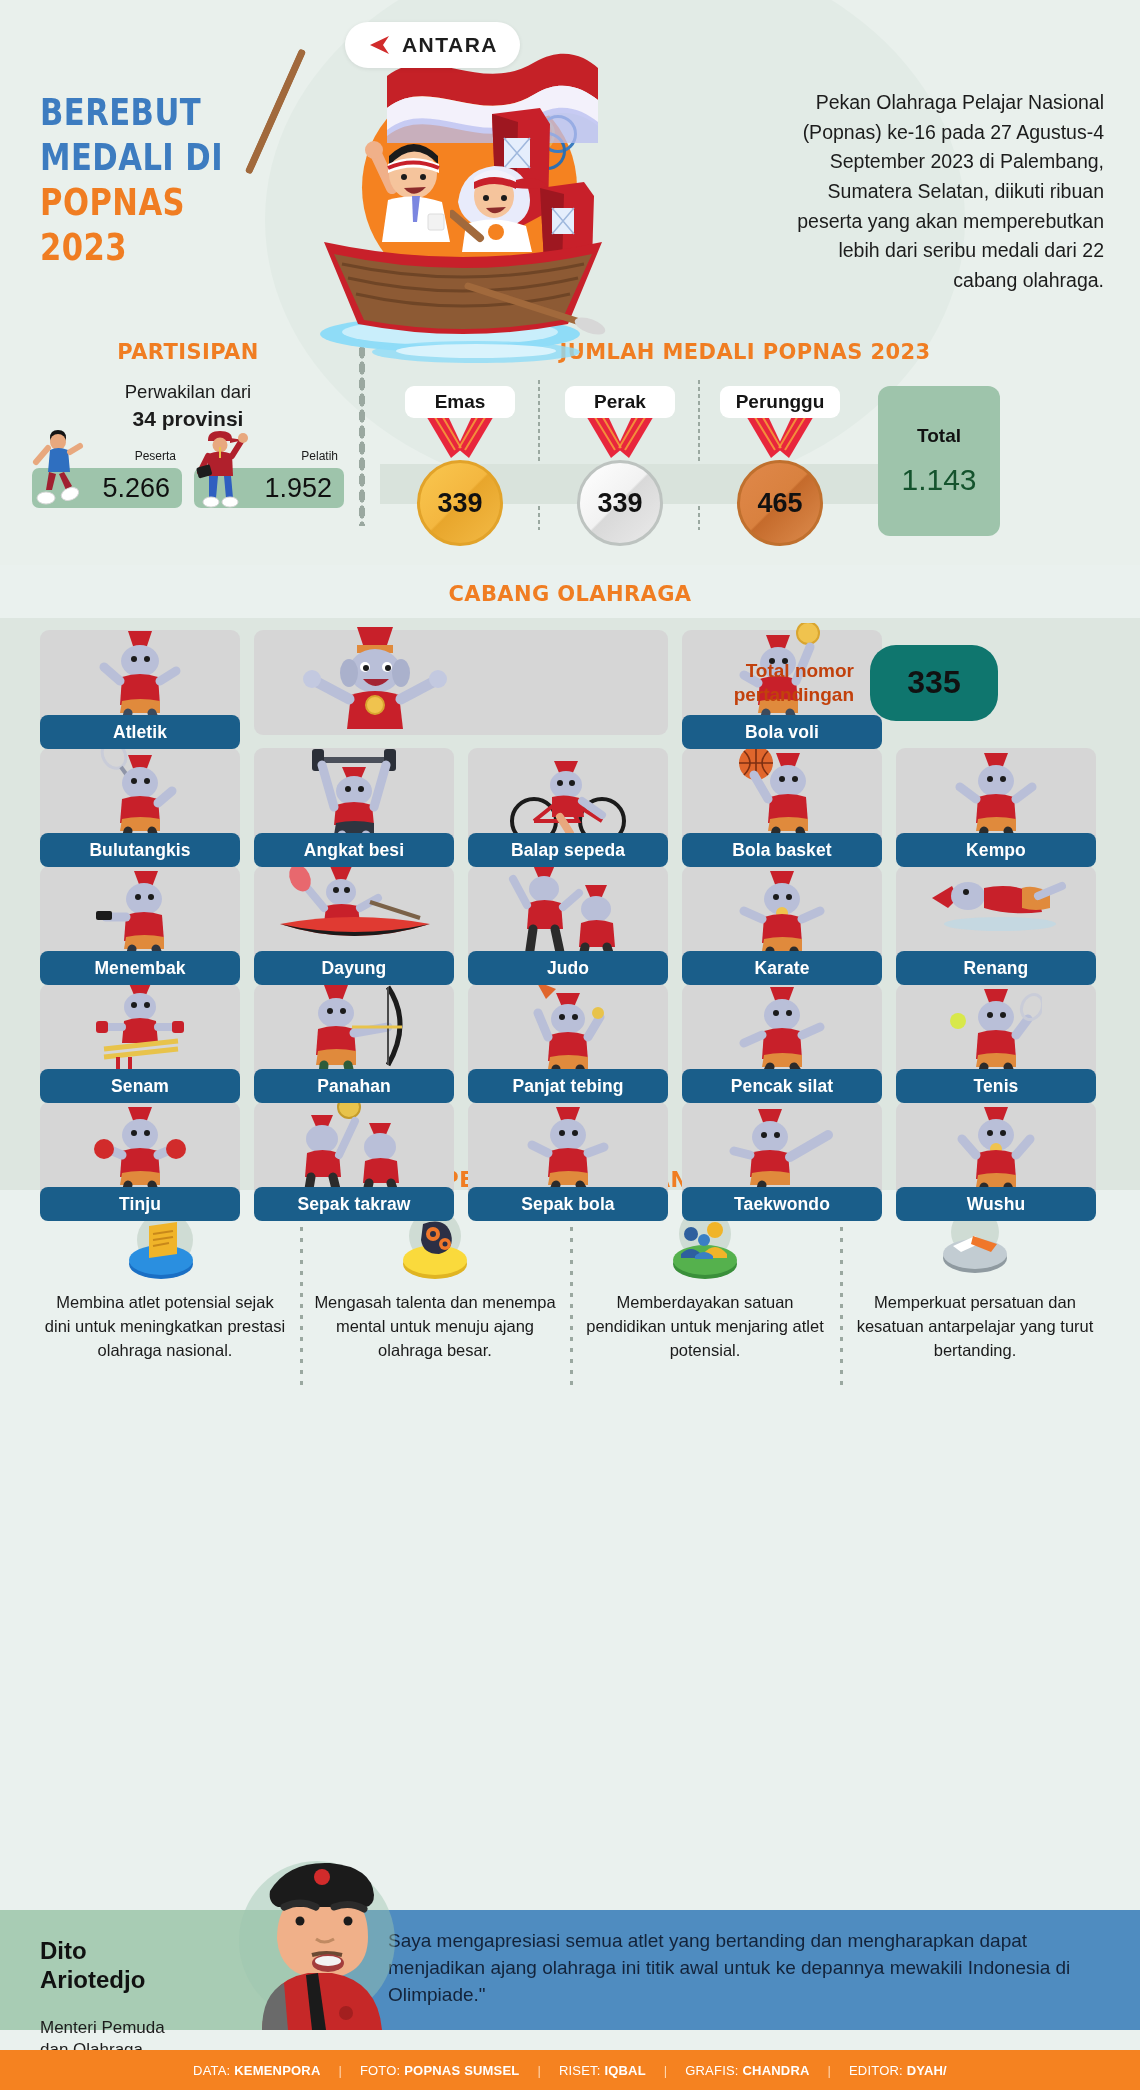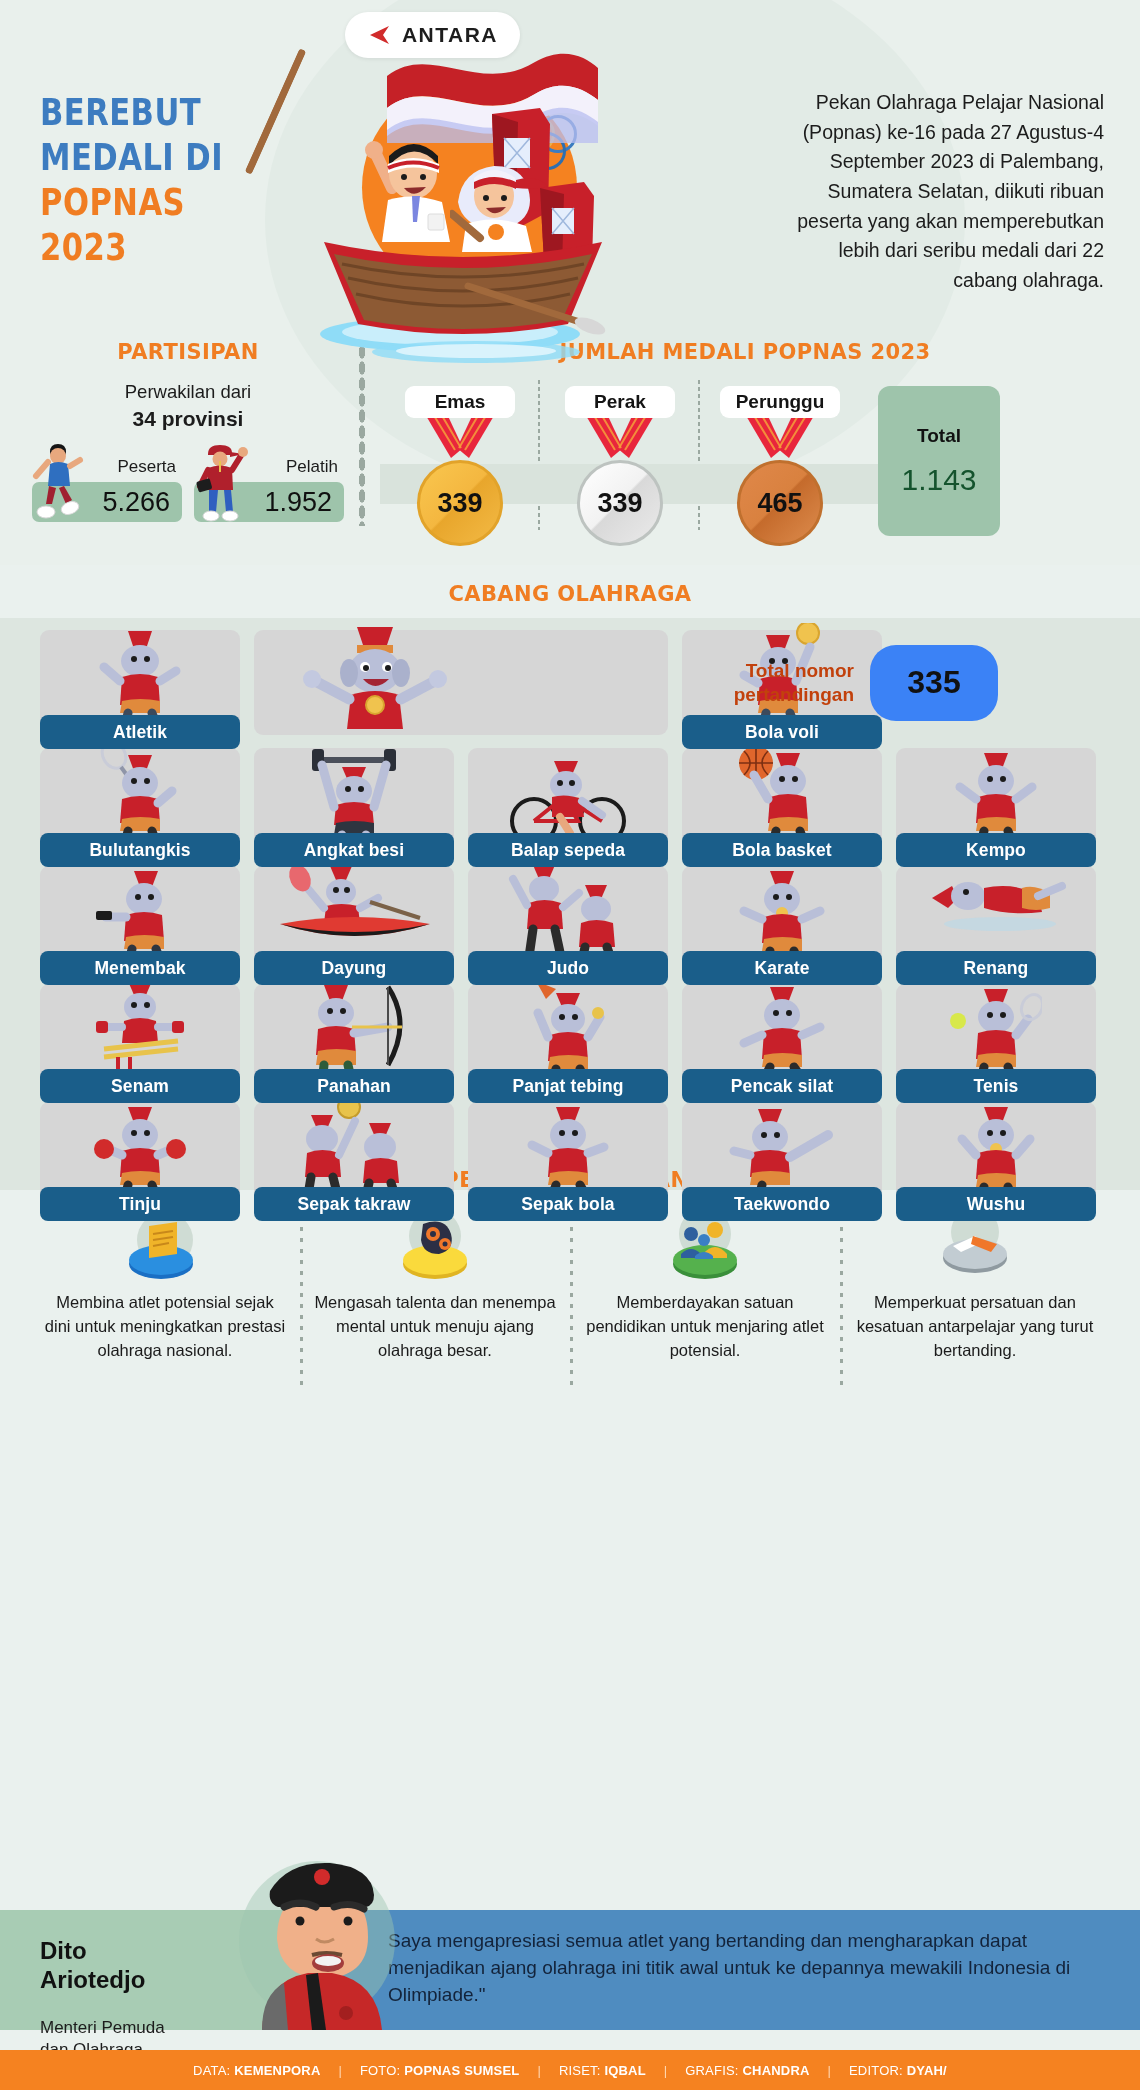--- a/index.html
+++ b/index.html
@@ -11,21 +11,21 @@
   }
   .page { width:1140px; height:2090px; position:relative; }
 
   
   .hero { position:relative; height:565px; background:#e9f0ec; overflow:hidden; }
   .hero-bg-circle{
     position:absolute; left:265px; top:-60px; width:700px; height:560px;
     background:#e2ebe6; border-radius:50%;
   }
   .logo-pill{
-    position:absolute; left:345px; top:12px; width:175px; height:46px;
+    position:absolute; left:345px; top:22px; width:175px; height:46px;
     background:#fff; border-radius:26px; display:flex; align-items:center;
     justify-content:center; gap:9px; z-index:40; box-shadow:0 1px 4px rgba(0,0,0,.08);
   }
   .logo-mark{ width:26px; height:26px; }
   .logo-text{ font-size:21px; font-weight:bold; letter-spacing:1.5px; color:#1d1d1d; }
 
   .title-block{ position:absolute; left:40px; top:90px; z-index:30; }
   .title-line{
     font-family:"DejaVu Sans", sans-serif;
     font-size:37px; font-weight:bold; line-height:1.22;
@@ -66,21 +66,21 @@
   .band{ position:absolute; top:340px; left:0; width:1140px; height:225px; }
   .part-col{ position:absolute; left:28px; top:0; width:320px; text-align:center; }
   .sect-head{
     color:#f07d22; font-weight:bold; font-size:21px; letter-spacing:.4px;
     font-family:"DejaVu Sans", sans-serif;
   }
   .part-sub{ margin-top:16px; font-size:18.5px; color:#1c1c1c; line-height:1.35; }
   .part-sub b{ font-size:21px; }
   .part-stats{ margin-top:16px; display:flex; gap:12px; justify-content:center; }
   .pstat{ position:relative; width:150px; }
-  .pstat-label{ font-size:17px; color:#1b1b1b; text-align:right; padding-right:6px;margin-top:8px; }
+  .pstat-label{ font-size:12px; color:#1b1b1b; text-align:right; padding-right:6px; }
   .pstat-pill{
     margin-top:5px; height:40px; background:#9ec4ab; border-radius:7px;
     display:flex; align-items:center; justify-content:flex-end; padding-right:12px;
     font-size:27px; font-weight:normal; color:#101010;
   }
   .pstat-fig{ position:absolute; left:-2px; bottom:-2px; width:56px; height:82px; }
 
   .vdots{
     position:absolute; left:358px; top:4px; width:8px; height:182px;
     background-image:radial-gradient(#9aa8a0 3.2px, transparent 3.4px);
@@ -136,21 +136,21 @@
     background:#1a5e8a; color:#fff; border-radius:8px; height:34px;
     display:flex; align-items:center; justify-content:center;
     font-size:17.5px; font-weight:bold; z-index:8; letter-spacing:.1px;
   }
   .mascot{ position:absolute; left:50%; bottom:4px; transform:translateX(-50%); width:92px; height:108px; }
   .total-nomor{
     position:absolute; left:455px; top:0px; height:105px; display:flex; align-items:center; gap:16px; z-index:7;
   }
   .tn-text{ font-size:19px; font-weight:bold; color:#c2410c; line-height:1.25; text-align:right; width:145px;}
   .tn-pill{
-    width:128px; height:76px; background:#3b82f6; border-radius:26px;
+    width:128px; height:76px; background:#0f766e; border-radius:26px;
     display:flex; align-items:center; justify-content:center;
     font-size:32px; font-weight:bold; color:#111;
   }
 
   
   .tujuan{ position:absolute; top:1160px; left:0; width:1140px; height:240px; }
   .tujuan-head{ text-align:center; padding-top:8px; }
   .goals{ display:flex; margin-top:14px; padding:0 30px; }
   .goal{ position:relative; flex:1; text-align:center; padding:0 14px; }
   .goal + .goal::before{

